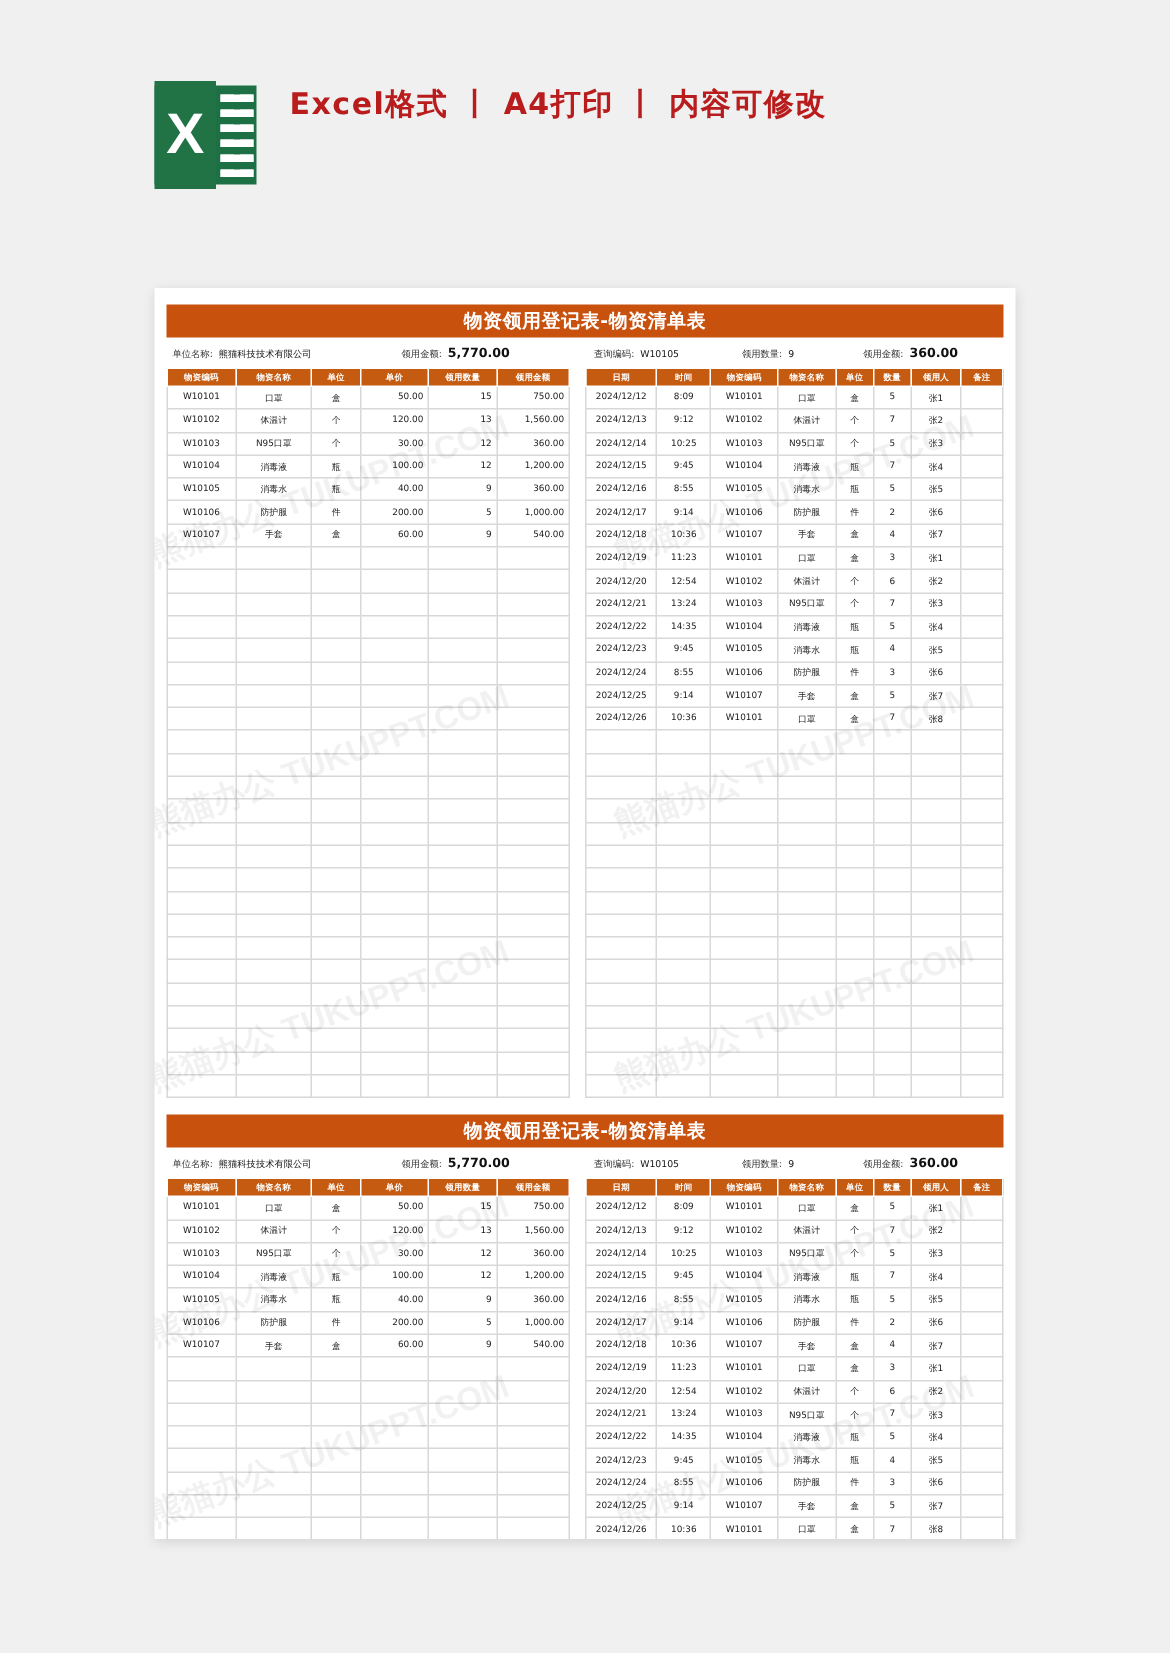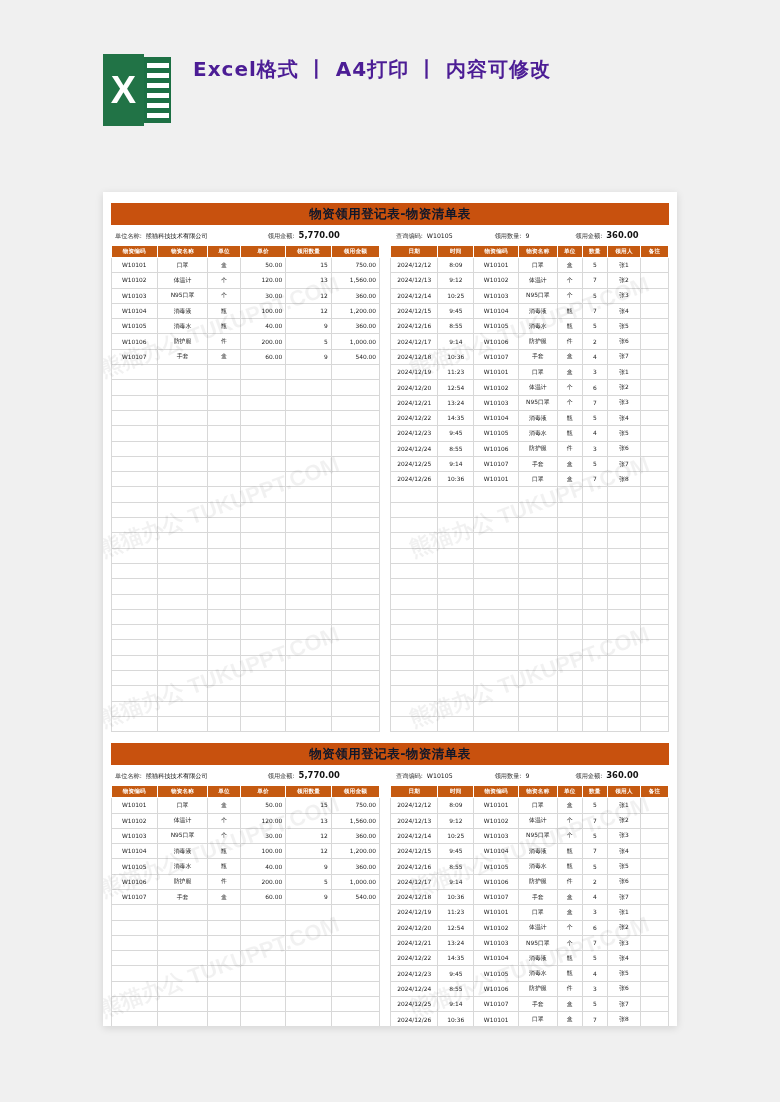--- a/index.html
+++ b/index.html
@@ -87,21 +87,21 @@
     color: #23784B;
     letter-spacing: 2px;
     line-height: 1.05;
     white-space: nowrap;
     font-family: "DejaVu Sans", "Liberation Sans", sans-serif;
   }
   .banner-sub {
     margin-top: 10px;
     font-size: 20px;
     font-weight: bold;
-    color: #4c1d95;
+    color: #b91c1c;
     letter-spacing: 1px;
     white-space: nowrap;
     font-family: "DejaVu Sans", "Liberation Sans", sans-serif;
   }
 
   
   .page {
     position: absolute;
     left: 103px;
     top: 192px;
@@ -112,21 +112,21 @@
     overflow: hidden;
   }
   .sheet-block {
     padding: 11px 8px 0 8px;
     box-sizing: border-box;
   }
 
   .title-bar {
     height: 22px;
     background: #C8510E;
-    color: #0f172a;
+    color: #ffffff;
     font-size: 12.5px;
     font-weight: bold;
     display: flex;
     align-items: center;
     justify-content: center;
     letter-spacing: 0.5px;
     font-family: "DejaVu Sans", "Liberation Sans", sans-serif;
   }
 
   .info-row {

